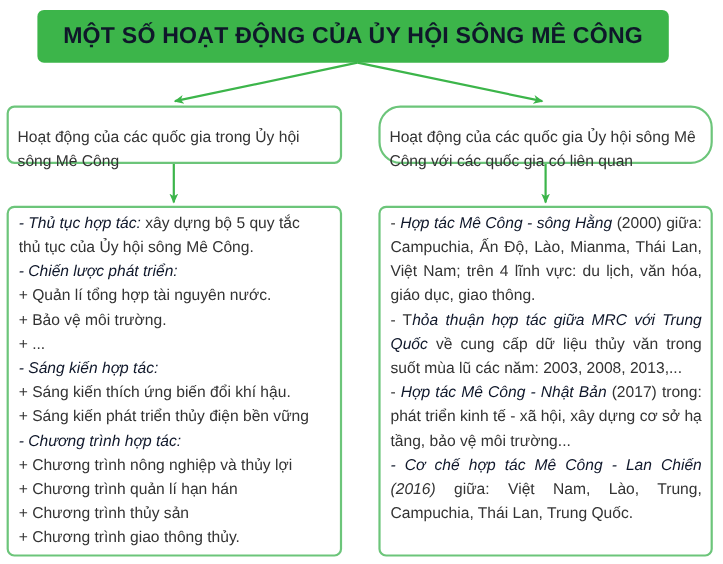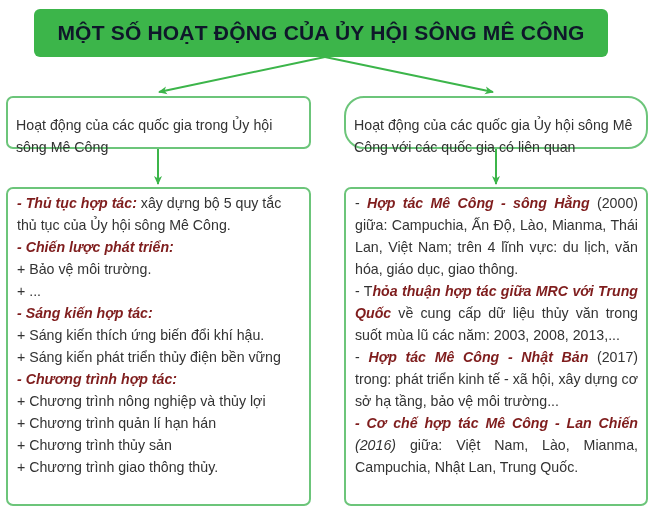--- a/index.html
+++ b/index.html
@@ -21,21 +21,21 @@
       font-size: 14.2px; line-height: 22px;
     }
     .mid { top: 96px; height: 53px; padding: 16px 8px 0 8px; }
     .mid-left { left: 6px; width: 305px; }
     .mid-right { left: 344px; width: 304px; border-radius: 20px; }
     .bottom { top: 187px; height: 319px; padding: 3px 8px 0 9px; }
     .bottom-left { left: 6px; width: 305px; }
     .bottom-right { left: 344px; width: 304px; text-align: justify; }
     .line { display: block; white-space: nowrap; }
     .bottom-right .line { white-space: normal; }
-    .hd { font-weight: bold; font-style: italic; color: #7f1d1d; }
+    .hd { font-weight: normal; font-style: italic; color: #0f172a; }
     .it { font-style: italic; }
     svg.arrows { position: absolute; left: 0; top: 0; }
   </style>
 </head>
 <body>
 
 <svg class="arrows" width="657" height="513">
   <defs>
     <marker id="ah" markerWidth="10" markerHeight="10" refX="8" refY="5" orient="auto" markerUnits="userSpaceOnUse">
       <path d="M0,1 L9,5 L0,9 L2.5,5 Z" fill="#3cb54a"></path>
@@ -54,30 +54,31 @@
 </div>
 
 <div class="box mid mid-right">
   <span>Hoạt động của các quốc gia Ủy hội sông Mê Công với các quốc gia có liên quan</span>
 </div>
 
 <div class="box bottom bottom-left">
   <span class="line"><span class="hd">- Thủ tục hợp tác:</span><span> xây dựng bộ 5 quy tắc</span></span>
   <span class="line"><span>thủ tục của Ủy hội sông Mê Công.</span></span>
   <span class="line"><span class="hd">- Chiến lược phát triển:</span></span>
+  <span class="line"><span>+ Quản lí tổng hợp tài nguyên nước.</span></span>
   <span class="line"><span>+ Bảo vệ môi trường.</span></span>
   <span class="line"><span>+ ...</span></span>
   <span class="line"><span class="hd">- Sáng kiến hợp tác:</span></span>
   <span class="line"><span>+ Sáng kiến thích ứng biến đổi khí hậu.</span></span>
   <span class="line"><span>+ Sáng kiến phát triển thủy điện bền vững</span></span>
   <span class="line"><span class="hd">- Chương trình hợp tác:</span></span>
   <span class="line"><span>+ Chương trình nông nghiệp và thủy lợi</span></span>
   <span class="line"><span>+ Chương trình quản lí hạn hán</span></span>
   <span class="line"><span>+ Chương trình thủy sản</span></span>
   <span class="line"><span>+ Chương trình giao thông thủy.</span></span>
 </div>
 
 <div class="box bottom bottom-right">
   <span class="line"><span>- </span><span class="hd">Hợp tác Mê Công - sông Hằng</span><span> (2000) giữa: Campuchia, Ấn Độ, Lào, Mianma, Thái Lan, Việt Nam; trên 4 lĩnh vực: du lịch, văn hóa, giáo dục, giao thông.</span></span>
   <span class="line"><span>- T</span><span class="hd">hỏa thuận hợp tác giữa MRC với Trung Quốc</span><span> về cung cấp dữ liệu thủy văn trong suốt mùa lũ các năm: 2003, 2008, 2013,...</span></span>
   <span class="line"><span>- </span><span class="hd">Hợp tác Mê Công - Nhật Bản</span><span> (2017) trong: phát triển kinh tế - xã hội, xây dựng cơ sở hạ tầng, bảo vệ môi trường...</span></span>
-  <span class="line"><span class="hd">- Cơ chế hợp tác Mê Công - Lan Chiến</span><span class="it"> (2016)</span><span> giữa: Việt Nam, Lào, Mianma, Campuchia, Nhật Lan, Trung Quốc.</span></span>
+  <span class="line"><span class="hd">- Cơ chế hợp tác Mê Công - Lan Chiến</span><span class="it"> (2016)</span><span> giữa: Việt Nam, Lào, Trung, Campuchia, Thái Lan, Trung Quốc.</span></span>
 </div>
 
 </body></html>

